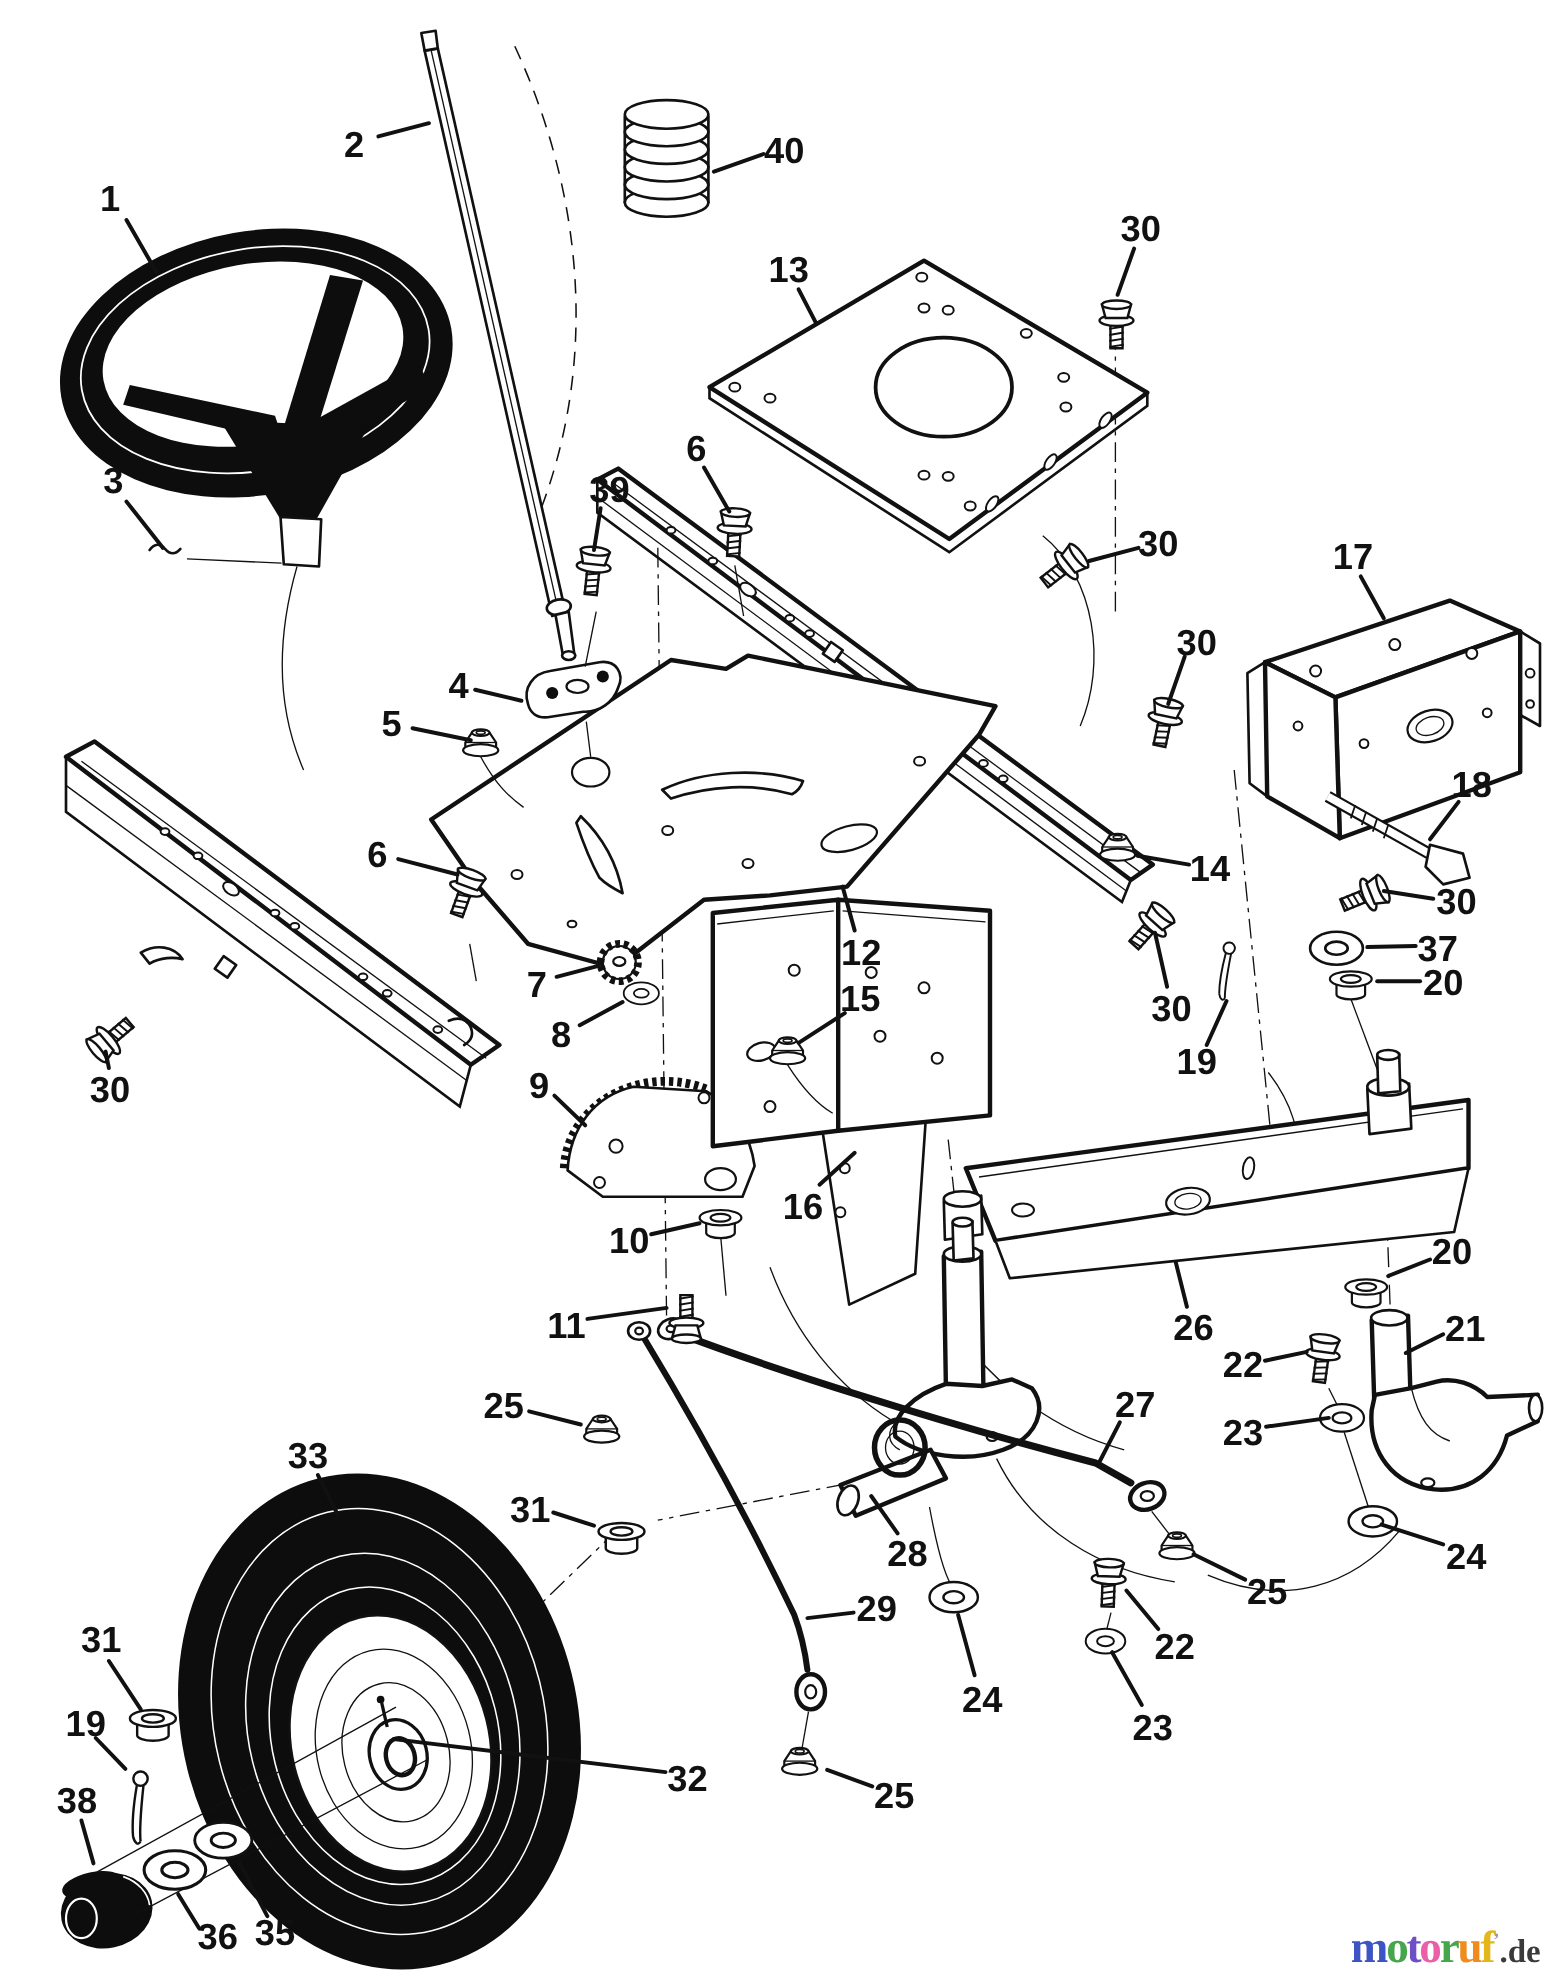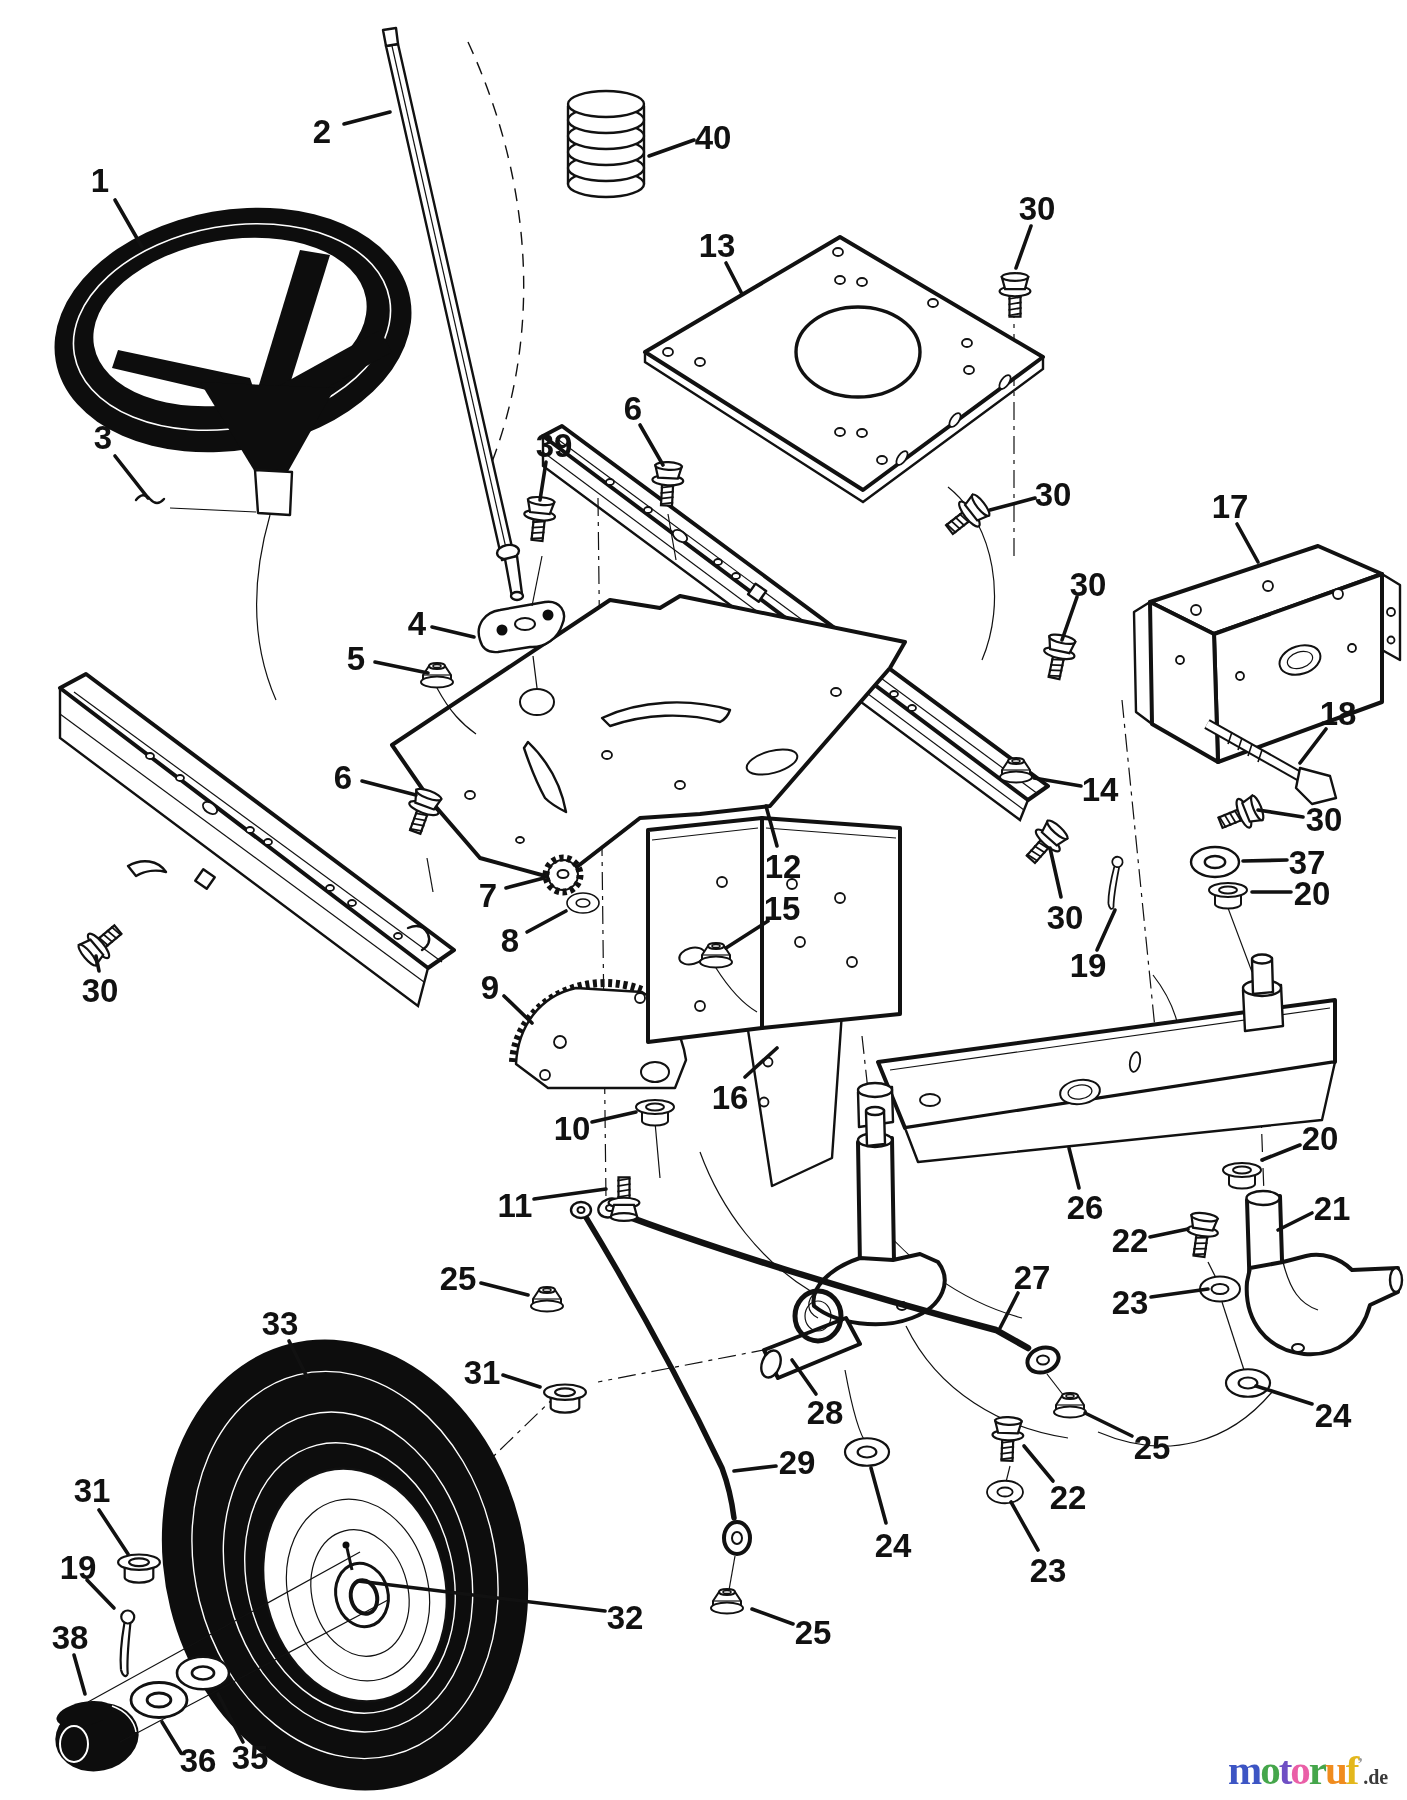--- a/index.html
+++ b/index.html
@@ -14,21 +14,21 @@
   .hw{fill:#fff;stroke:#111;stroke-width:2}
   .hole{fill:#fff;stroke:#111;stroke-width:1.8}
   .blk{fill:#0d0d0d}
   .cdash{stroke:#111;stroke-width:1.2;fill:none;stroke-dasharray:18 6 4 6}
   .gdash{stroke:#111;stroke-width:1.4;fill:none;stroke-dasharray:13 9}
   .teeth{fill:none;stroke:#111;stroke-width:8;stroke-dasharray:4 3.6}
   .callout-num{font:bold 33px "Liberation Sans",sans-serif;fill:#111}
   .callout-leader{stroke:#111;stroke-width:3.6;stroke-linecap:round}
   .logo{position:absolute;left:1228px;top:1746px;width:176px;white-space:nowrap;
         font-family:"Liberation Serif",serif;font-weight:bold;font-size:41px;letter-spacing:-2px}
-  .logo .suffix{font-size:20px;letter-spacing:0}
+  .logo .suffix{font-size:30px;letter-spacing:0}
   .logo .tick{font-size:17px;vertical-align:super;letter-spacing:0}
 </style>
 </head>
 <body>
 
 <div class="stage">
 <svg width="1407" height="1800" viewBox="0 0 1407 1800">
   <defs>
     <symbol id="sym-bolt" overflow="visible">
       <path d="M -5,4 L -5,26 L 5,26 L 5,4 Z" class="hw"></path>

